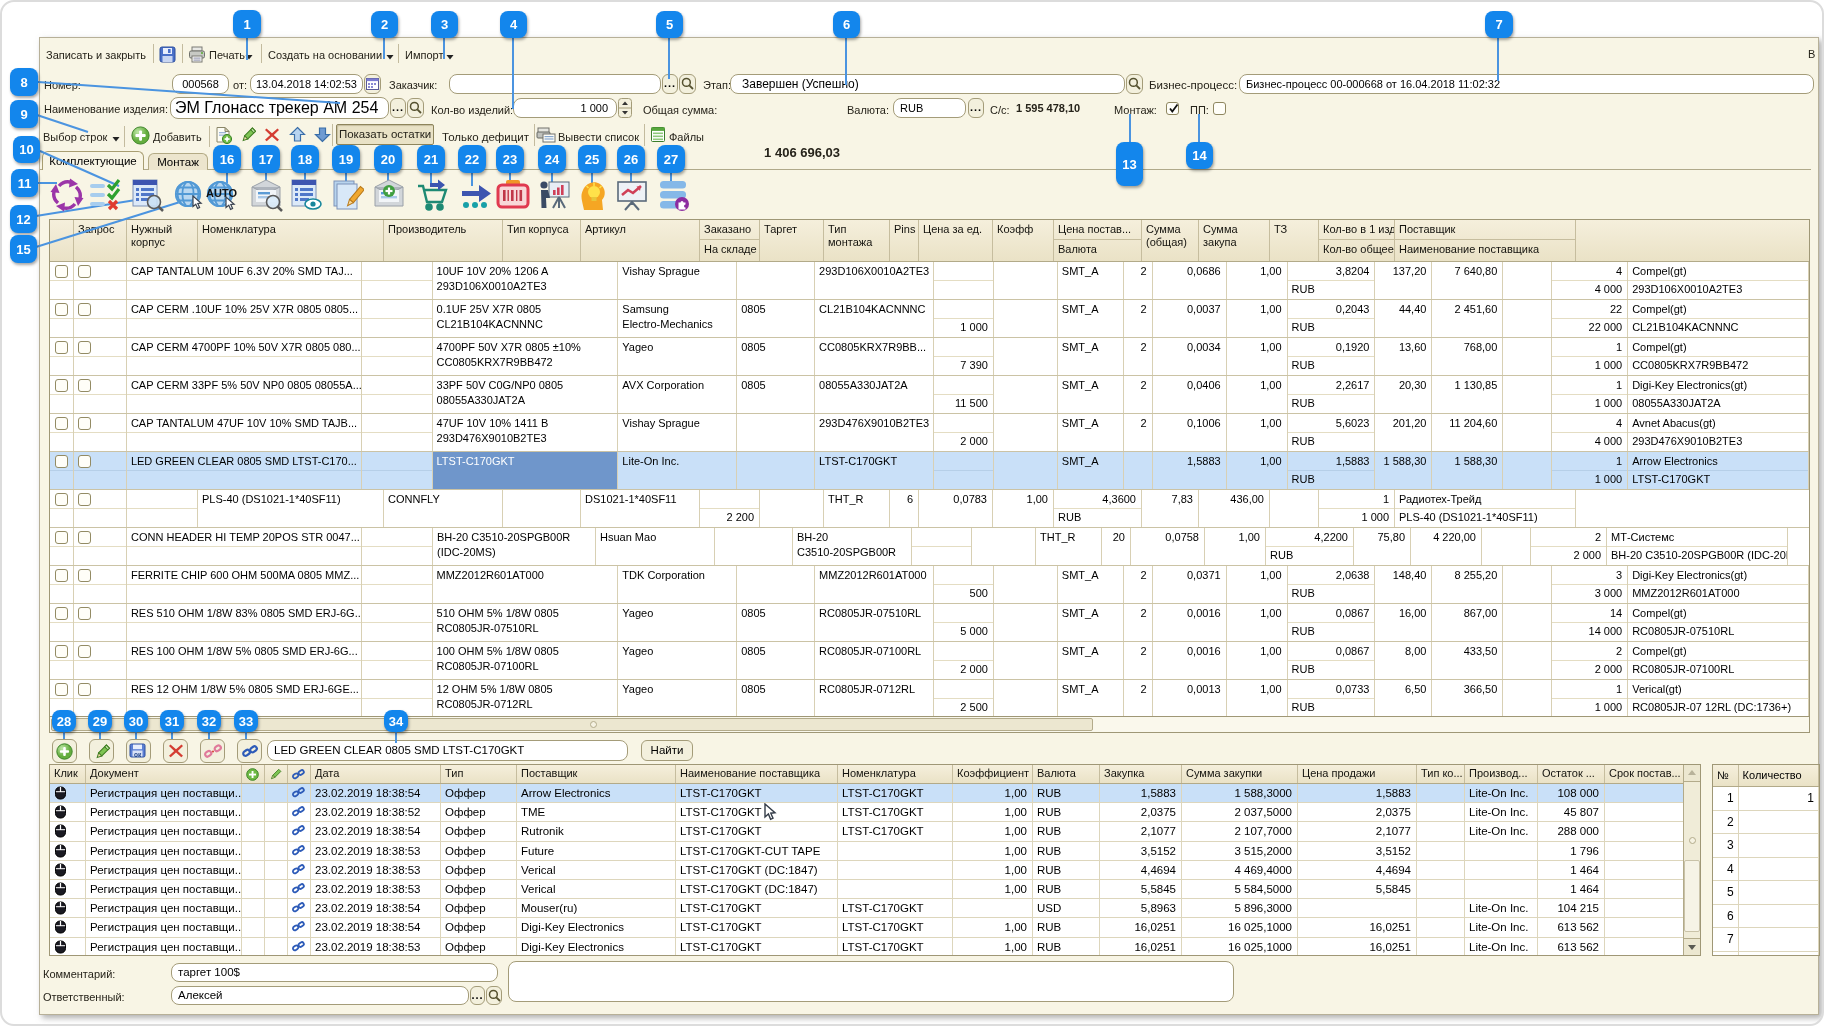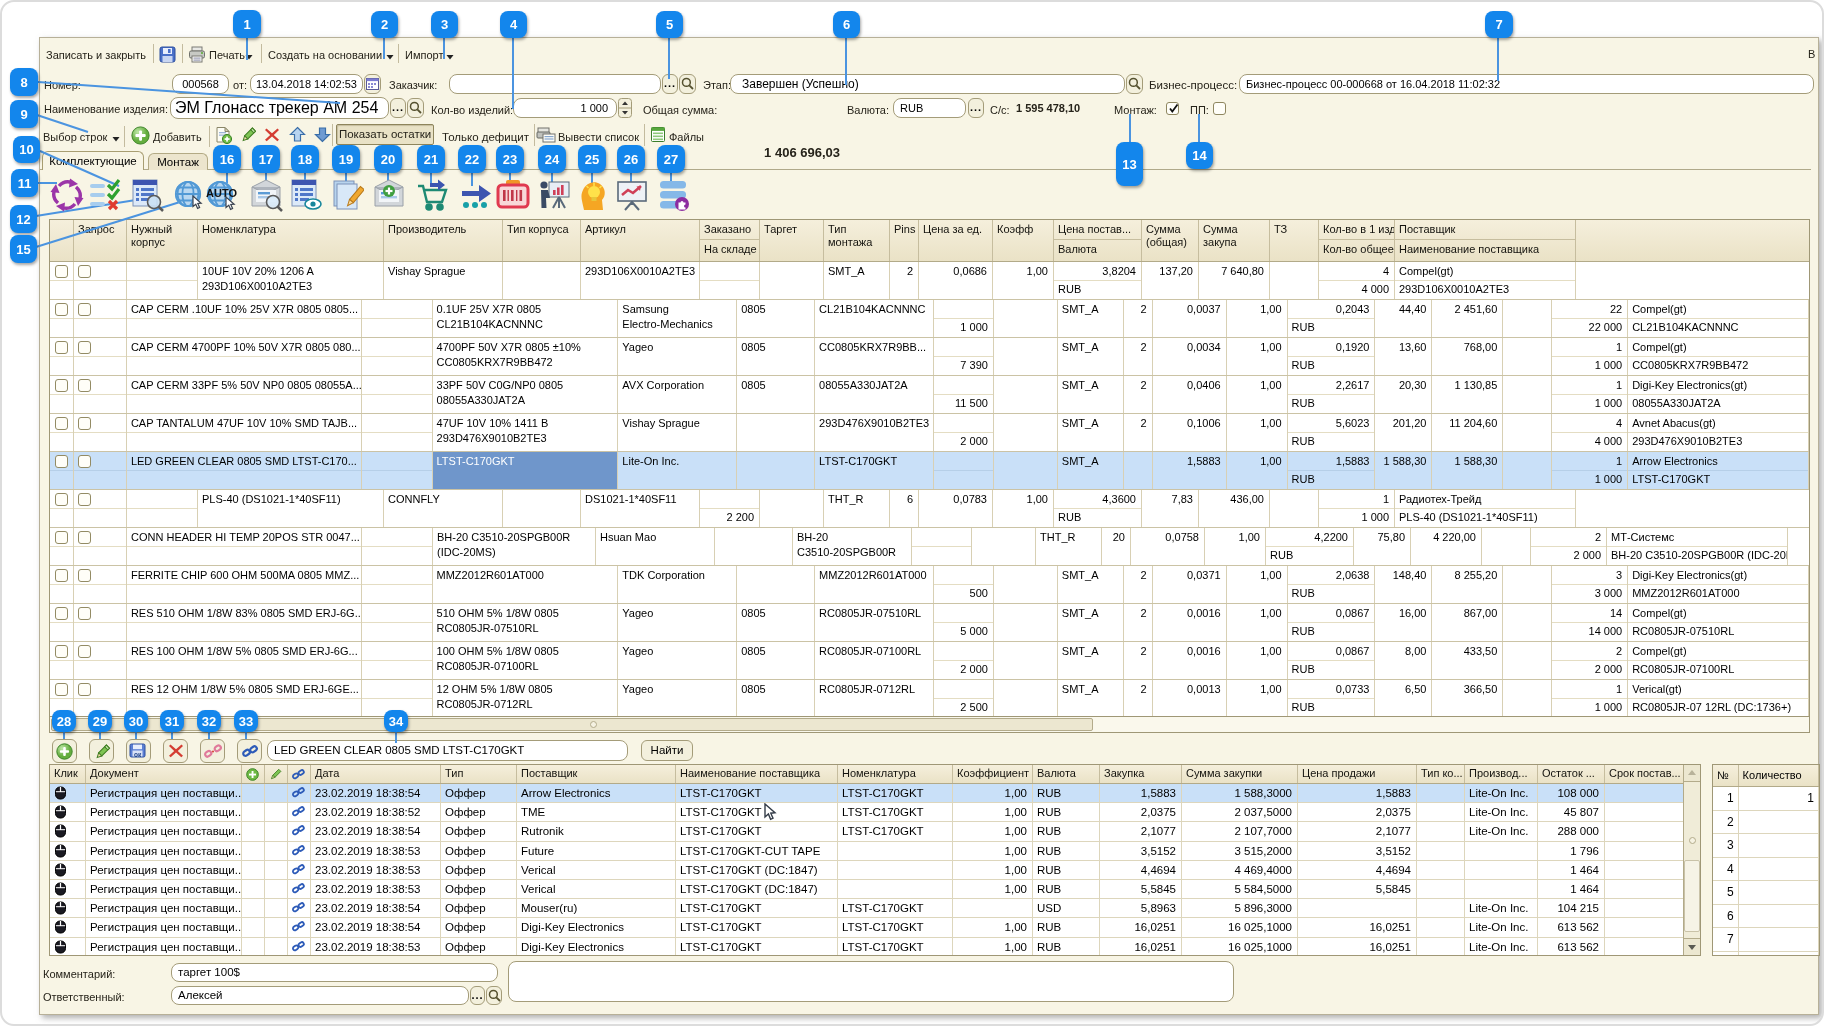--- a/index.html
+++ b/index.html
@@ -500,20 +500,24 @@
           <div class="c sd" style="width:24px">
             <div class="s1">
               <div style="position:absolute;width:13px;height:13px;border:1px solid #938b64;border-radius:3px;background:#fffef8;top:3px;left:5px"></div>
             </div>
             <div class="s2"></div>
           </div>
           <div class="c sd" style="width:53px">
             <div class="s1">
               <div style="position:absolute;width:13px;height:13px;border:1px solid #938b64;border-radius:3px;background:#fffef8;top:3px;left:4px"></div>
             </div>
+            <div class="s2"></div>
+          </div>
+          <div class="c sd" style="width:235px">
+            <div class="s1">CAP TANTALUM 10UF 6.3V 20% SMD TAJ...</div>
             <div class="s2"></div>
           </div>
           <div class="c sd" style="width:71px">
             <div class="s1"></div>
             <div class="s2"></div>
           </div>
           <div class="c m2" style="width:186px;">10UF 10V 20% 1206 A<br>293D106X0010A2TE3</div>
           <div class="c m2" style="width:119px">Vishay Sprague</div>
           <div class="c m2" style="width:78px"></div>
           <div class="c m2" style="width:119px">293D106X0010A2TE3</div>

